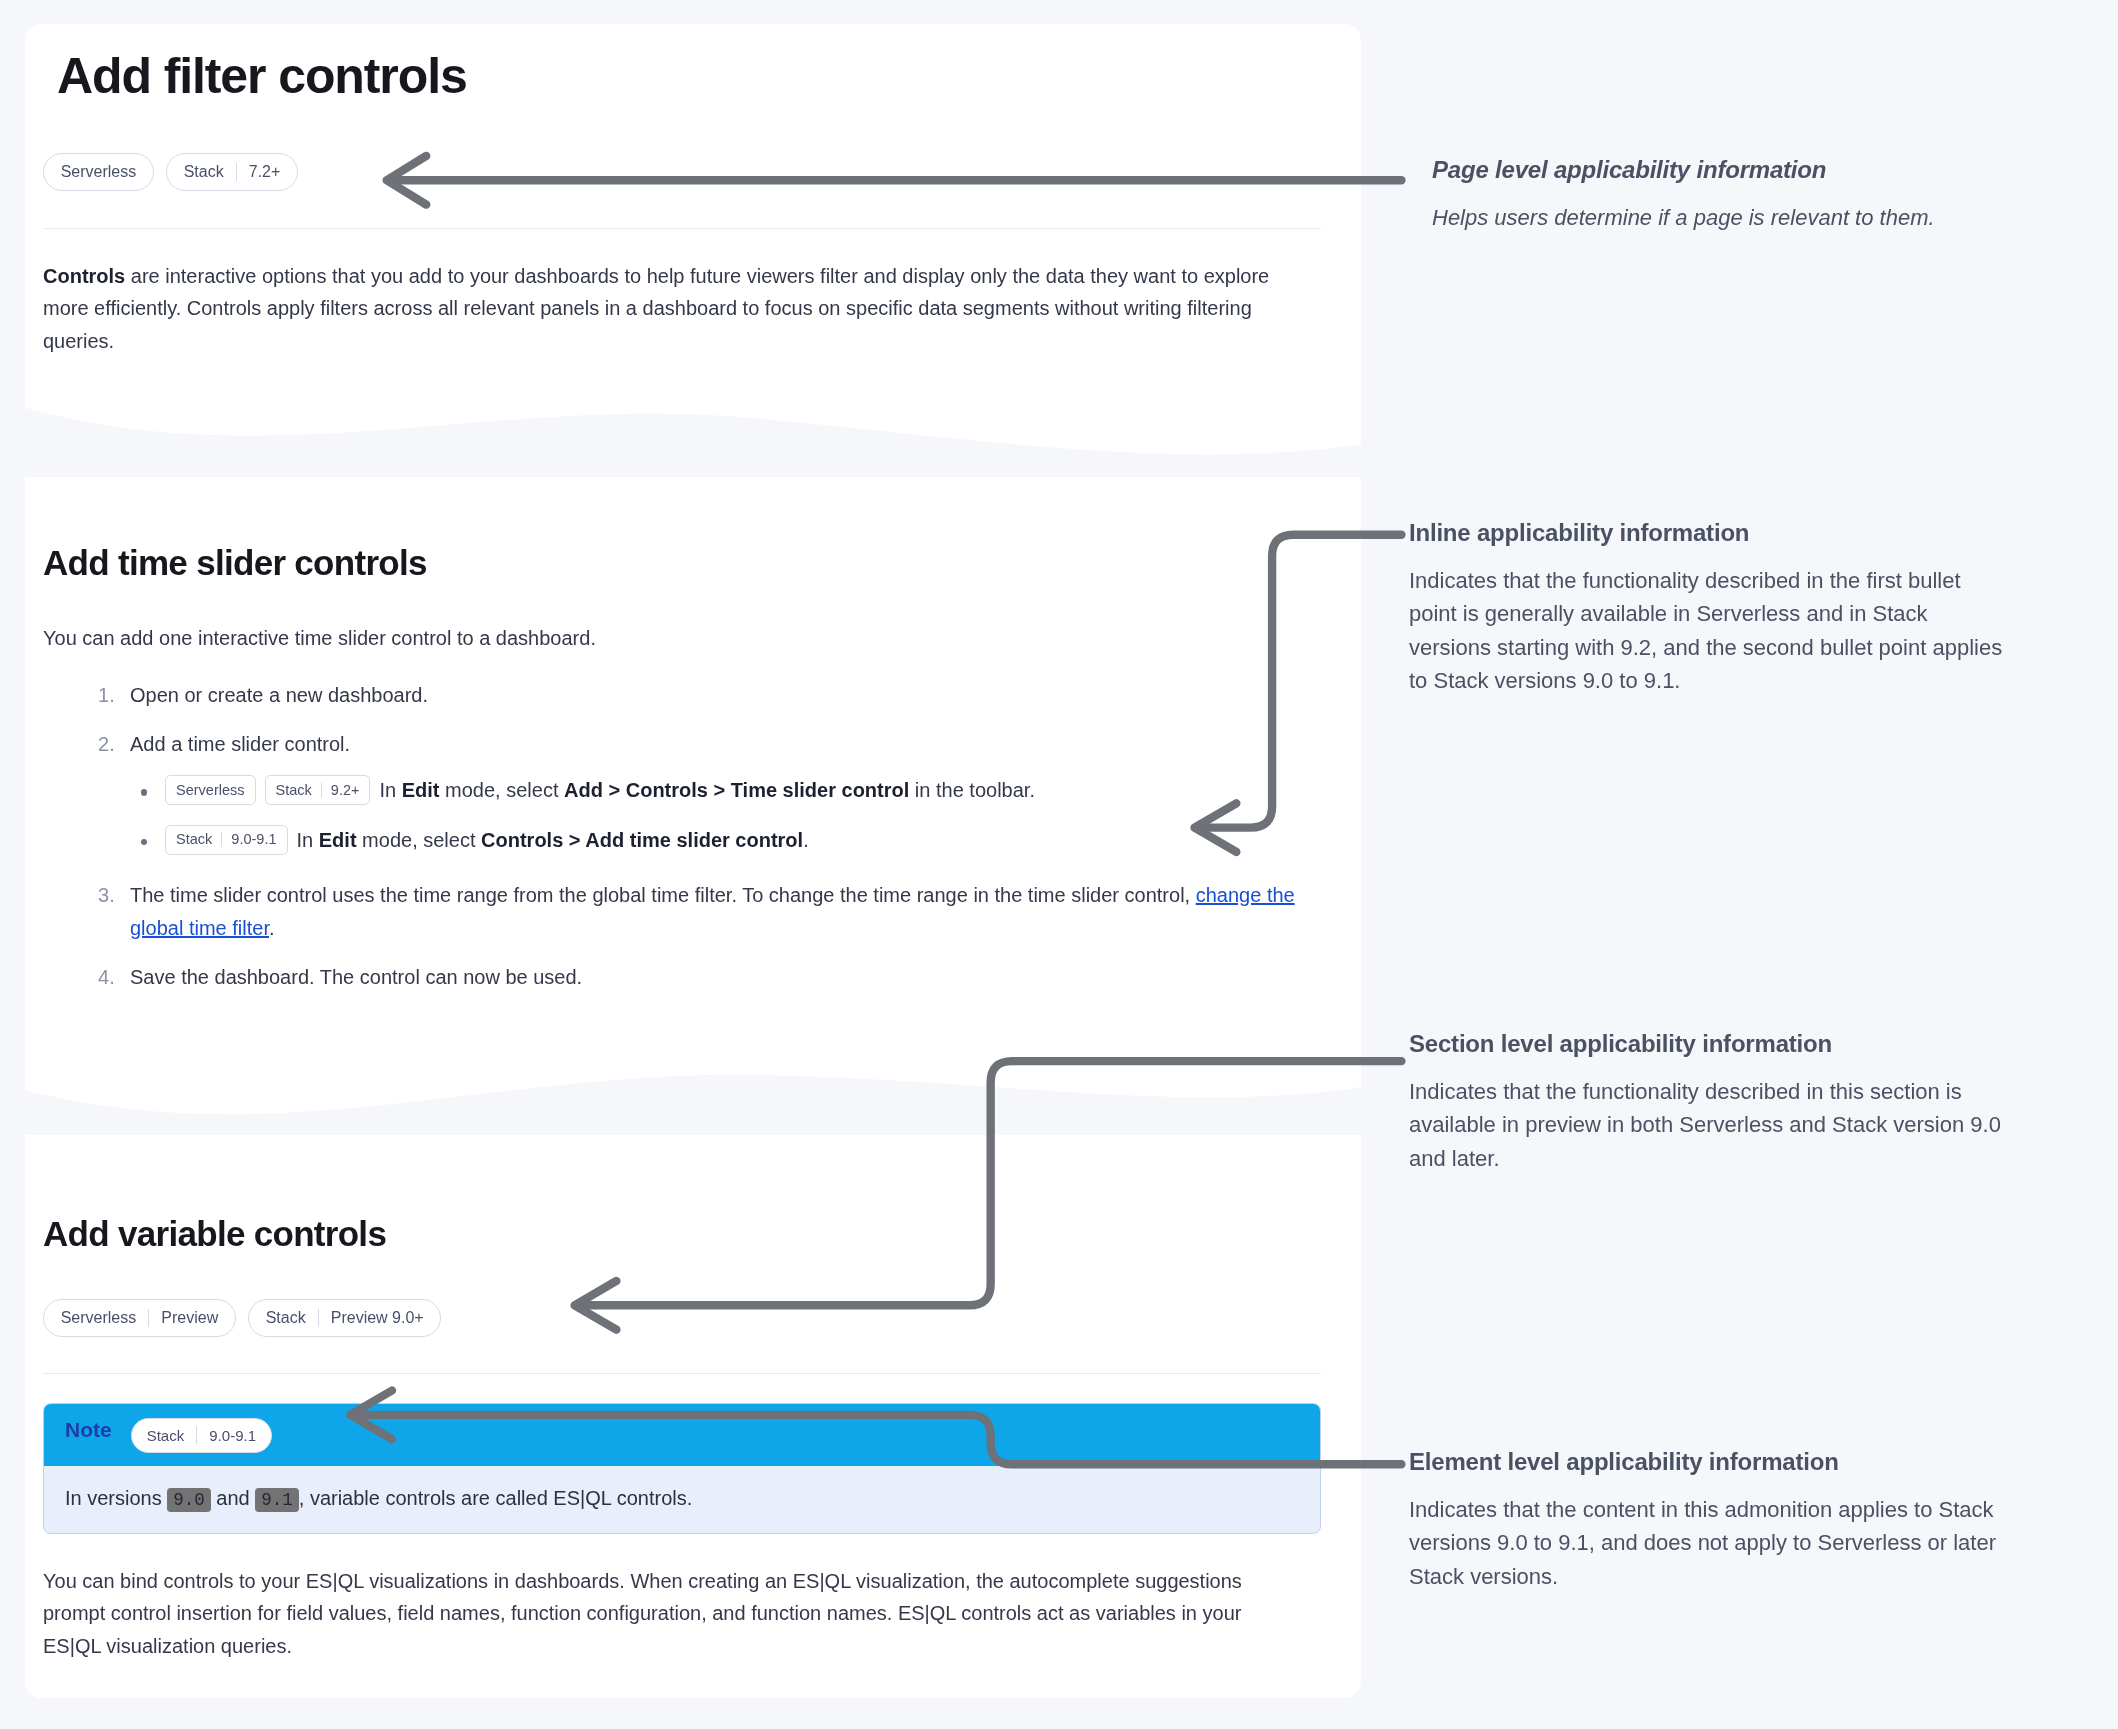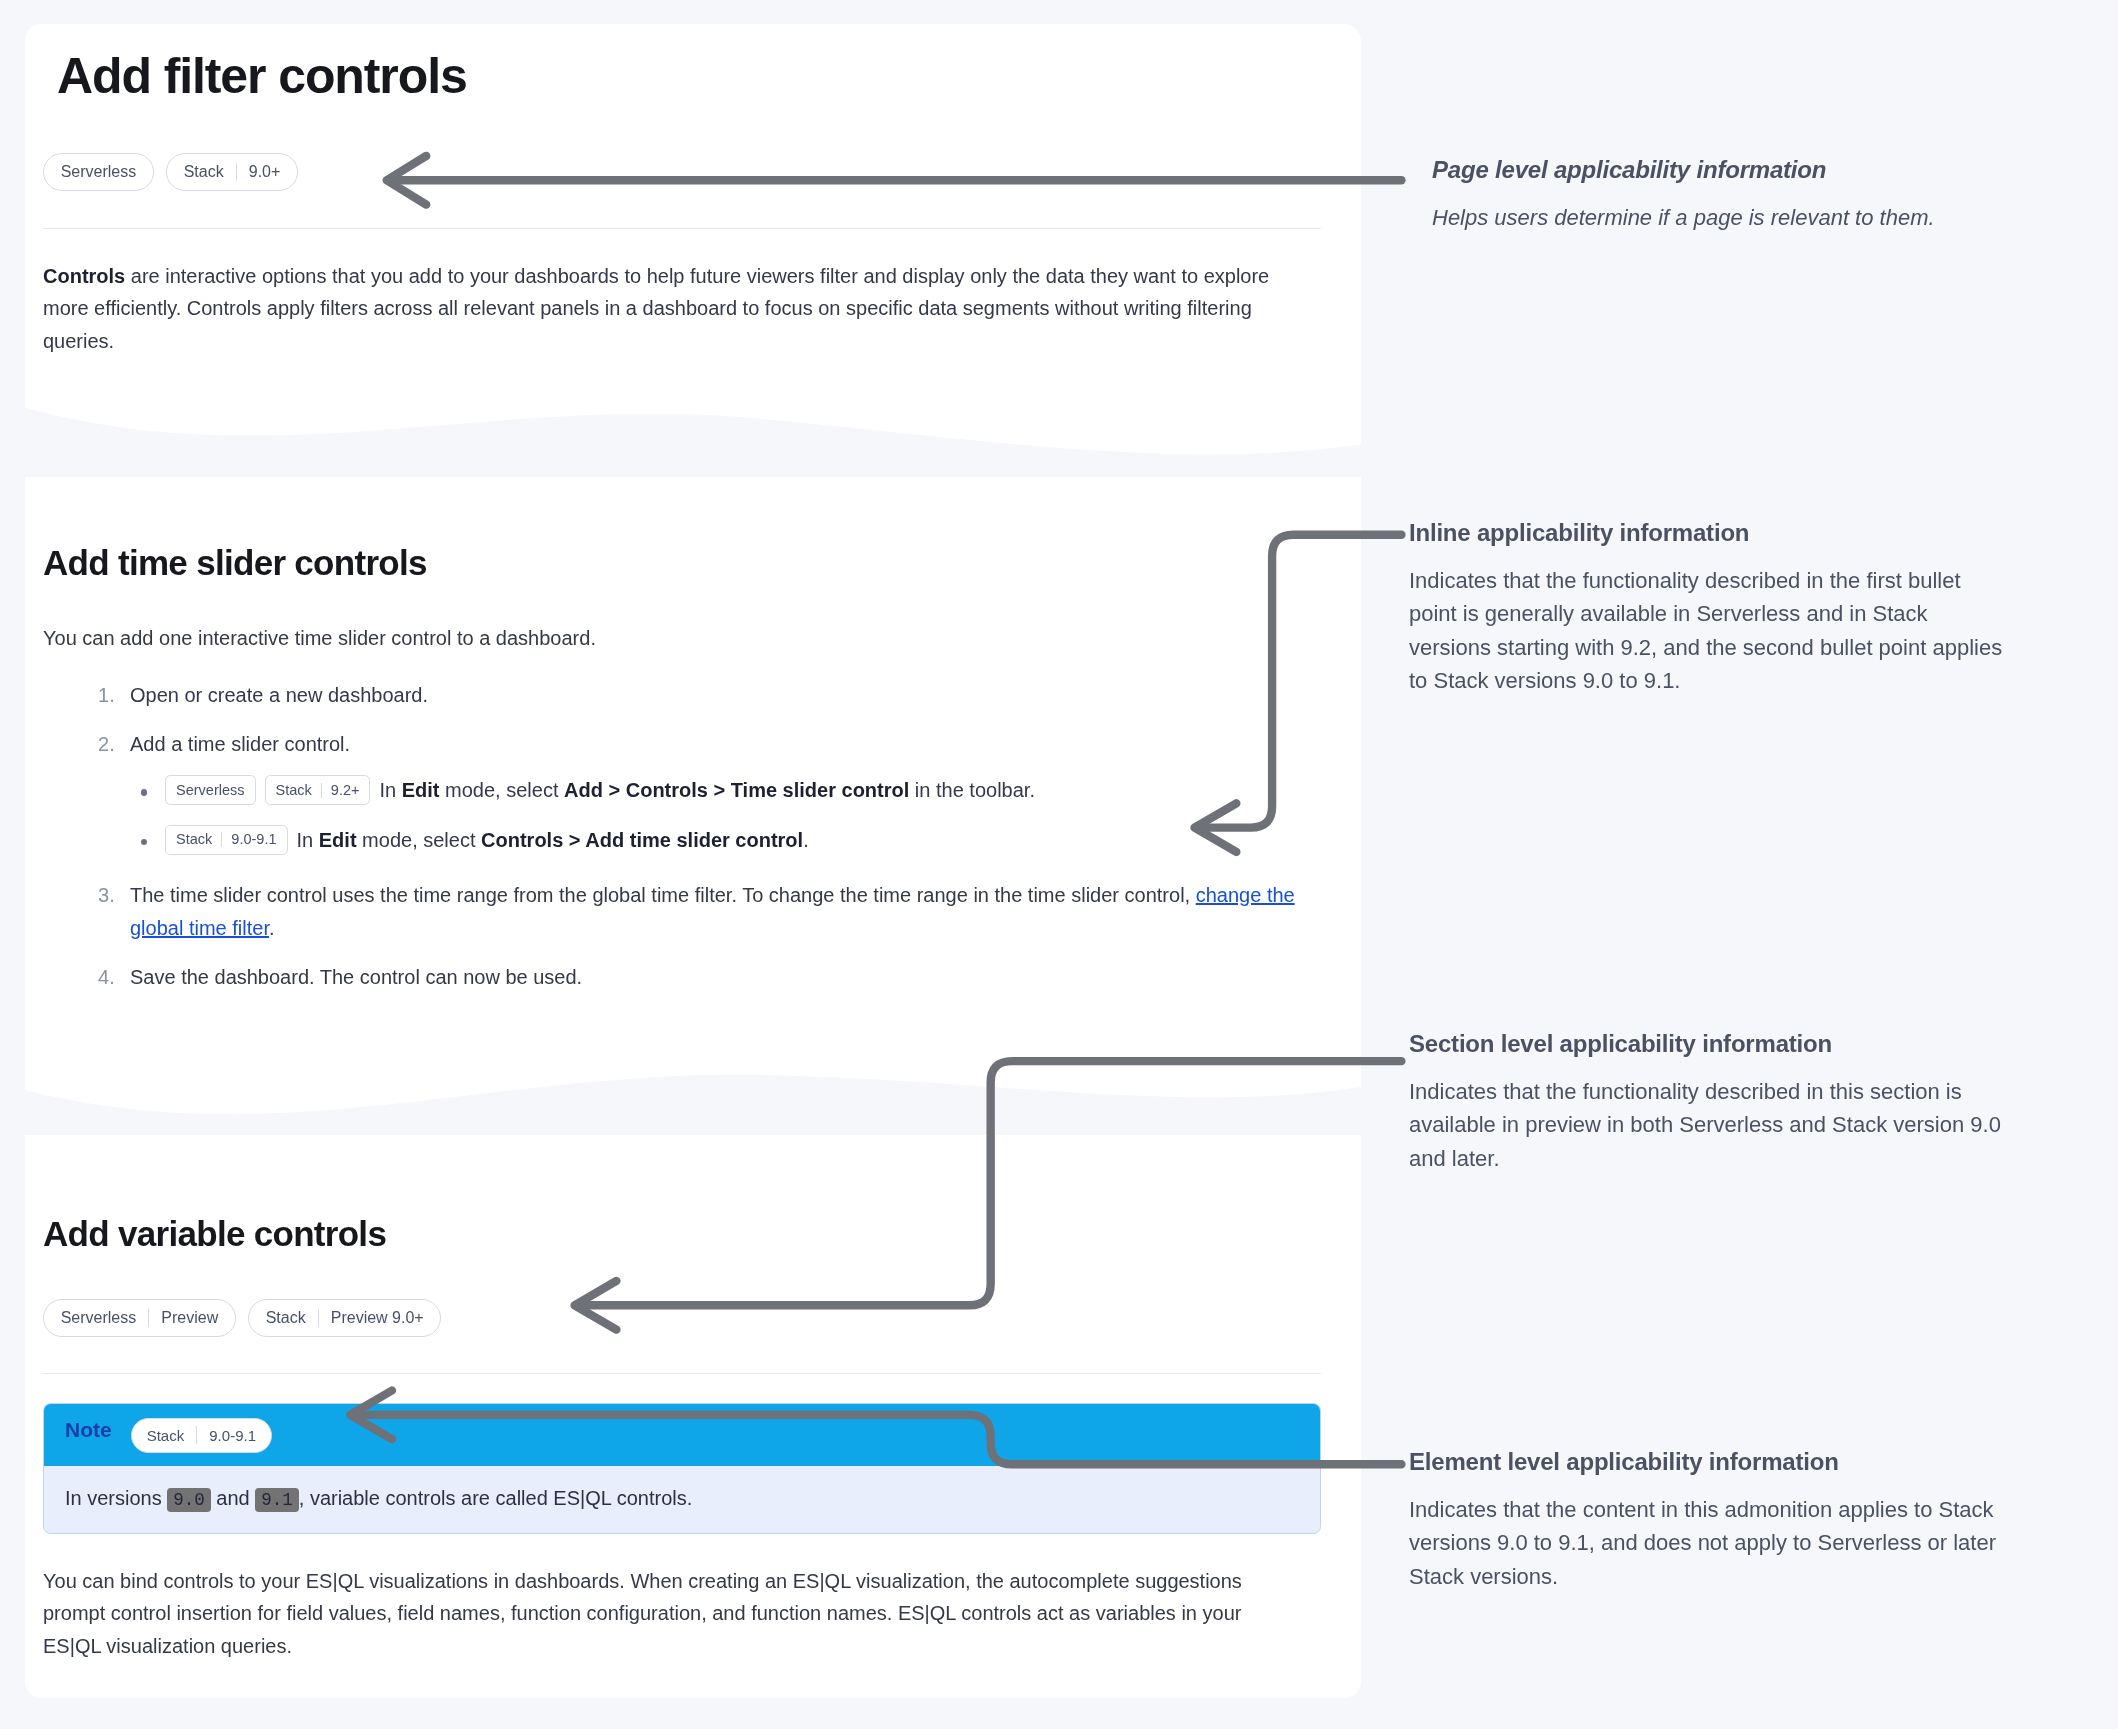--- a/index.html
+++ b/index.html
@@ -184,21 +184,21 @@
     <div class="section" style="top:0; height:373px;">
       <h1 class="page-title" style="position:absolute; left:32px; top:26px;">Add filter controls</h1>
 
       <div class="badge-row" style="position:absolute; left:18px; top:129px;">
         <span class="badge">
           <span class="seg">Serverless</span>
         </span>
         <span class="badge">
           <span class="seg">Stack</span>
           <span class="divider"></span>
-          <span class="seg ver">9.0+</span>
+          <span class="seg ver">7.2+</span>
         </span>
       </div>
 
       <hr class="rule" style="position:absolute; left:18px; top:204px; width:1278px;">
 
       <p class="body" style="position:absolute; left:18px; top:236px; width:1263px;"><span class="bold">Controls</span><span> are interactive options that you add to your dashboards to help future viewers filter and display only the data they want to explore more efficiently. Controls apply filters across all relevant panels in a dashboard to focus on specific data segments without writing filtering queries.</span></p>
     </div>
 
     <div class="wave-band" style="top:373px;">
       <svg viewBox="0 0 1756 105" preserveAspectRatio="none" aria-hidden="true">

